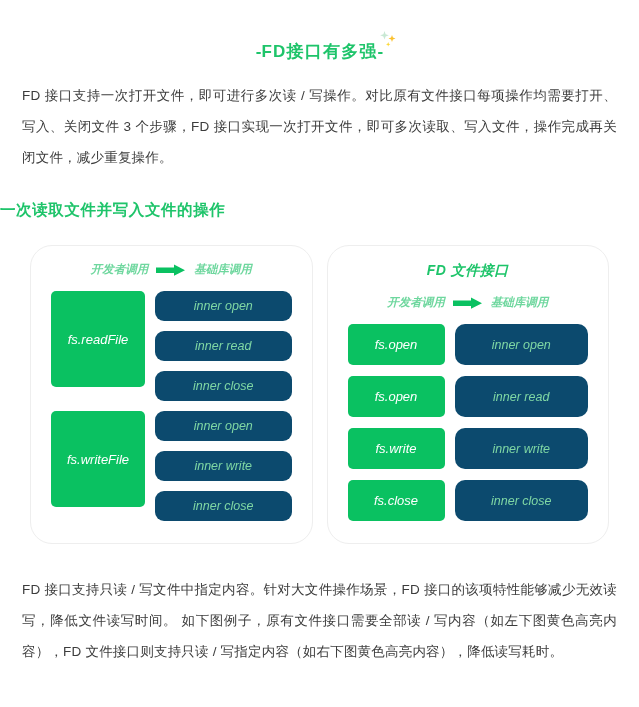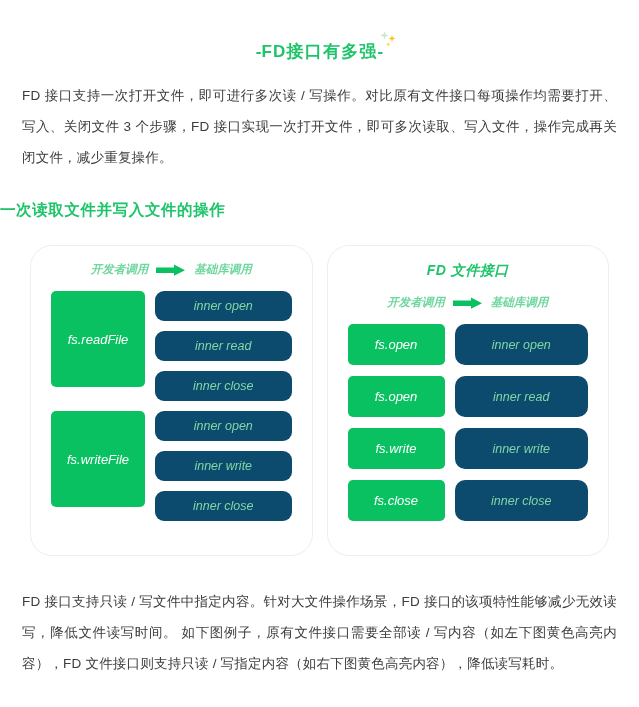--- a/index.html
+++ b/index.html
@@ -158,21 +158,21 @@
     align-items: center;
     justify-content: center;
   }
   
   .row {
     display: flex;
     gap: 10px;
     align-items: stretch;
     margin-bottom: 11px;
   }
-  .row:last-child { margin-bottom: 12px; }
+  .row:last-child { margin-bottom: 0; }
   .row .green-block {
     height: 41px;
     flex: 0 0 97px;
   }
   .row .gray-block {
     height: 41px;
     flex: 1 1 auto;
     border-radius: 10px;
   }
   .left-green-tall { height: 96px; }

